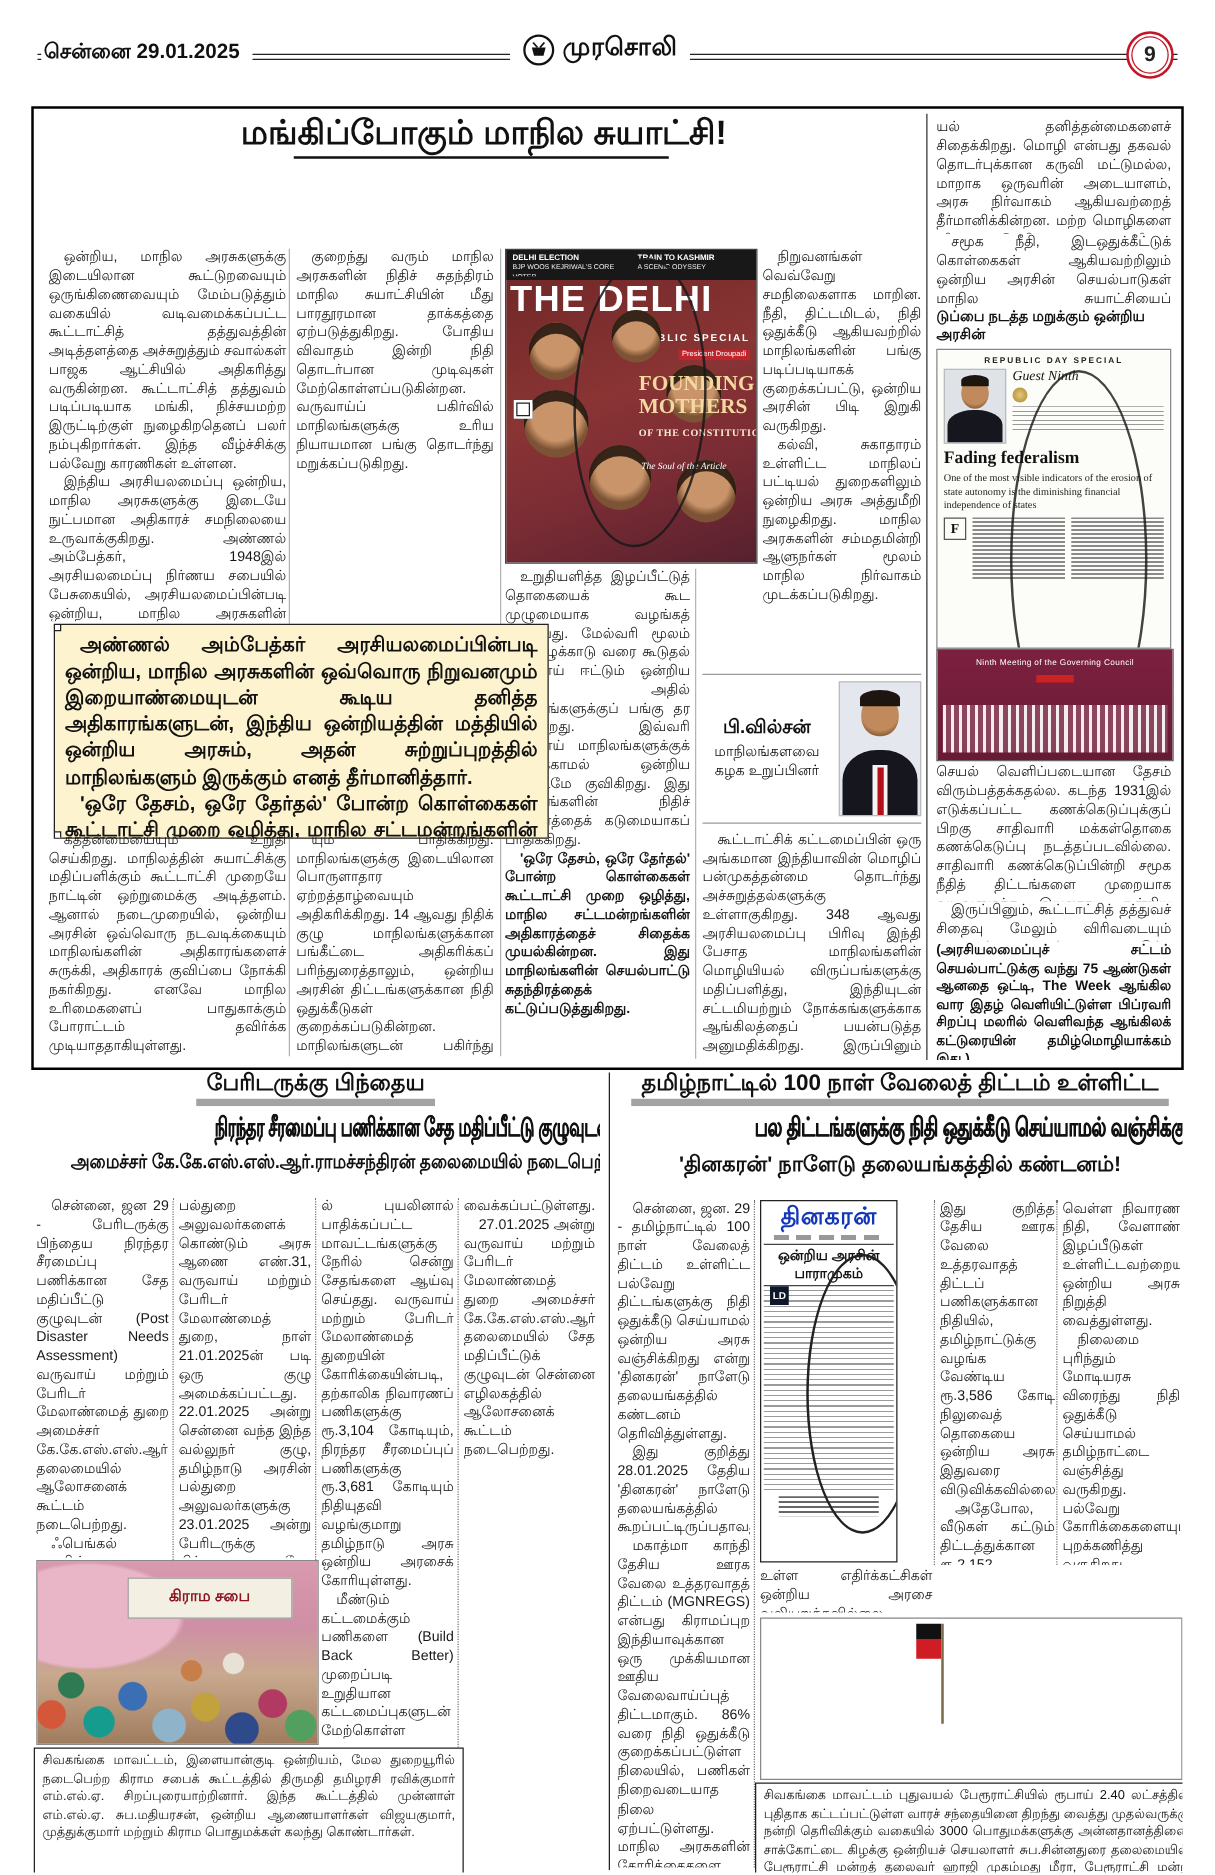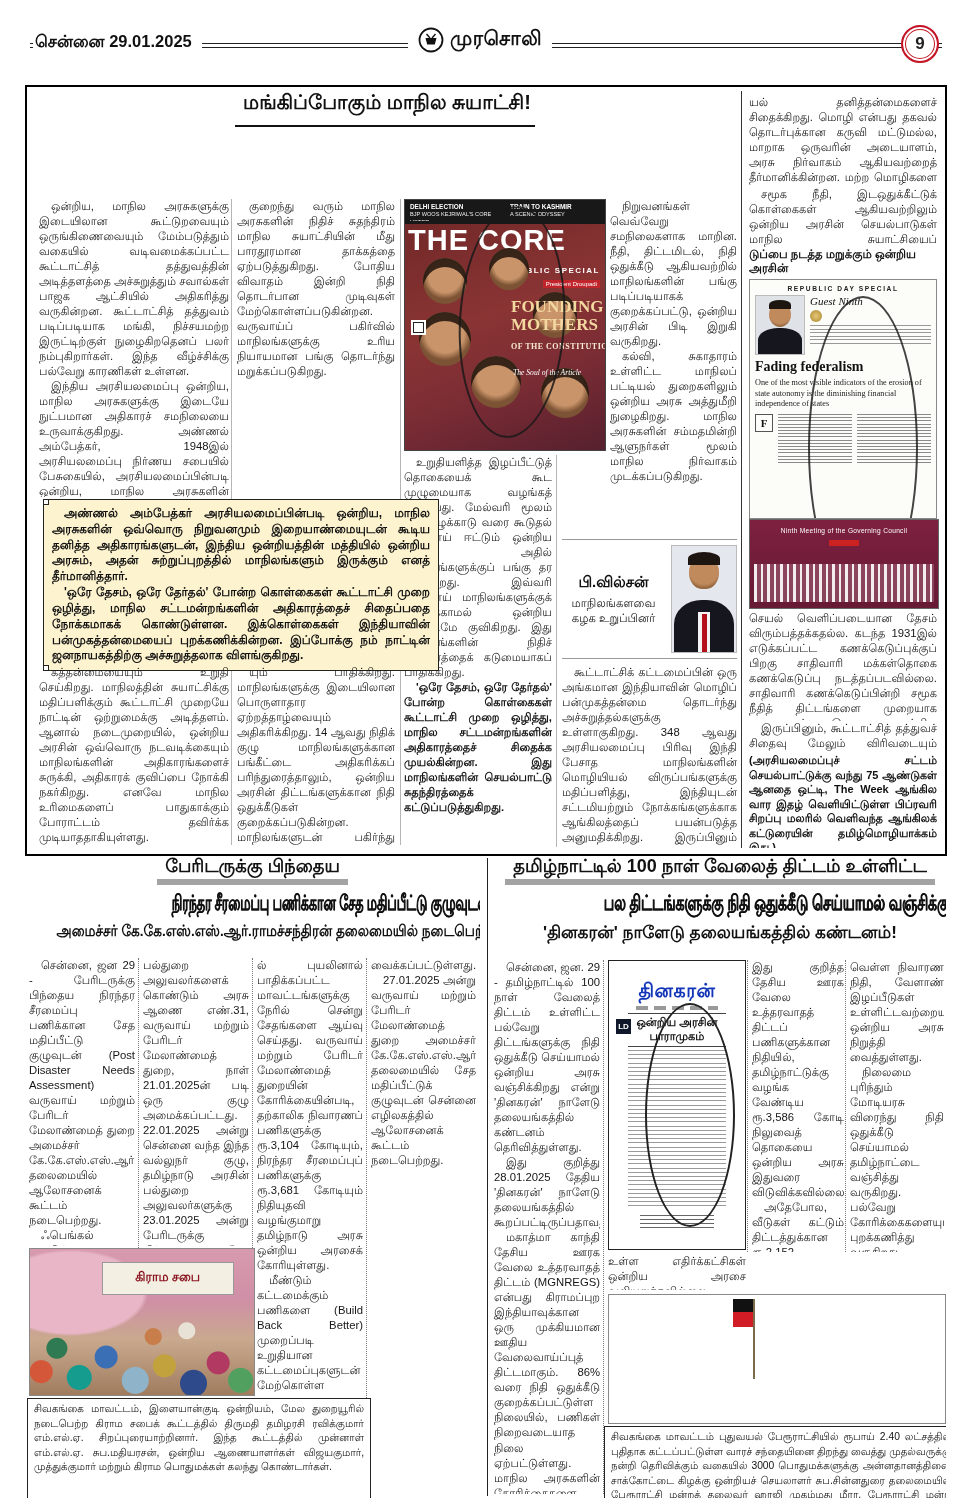--- a/index.html
+++ b/index.html
@@ -17,21 +17,21 @@
   .hdr-date{left:33px;top:32px;background:#fff;padding:0 10px 0 2px;font-size:16.5px;font-weight:bold}
   .hdr-logo{left:408px;top:27px;background:#fff;padding:0 10px;display:flex;gap:6px}
   .hdr-title{font-size:20px;font-weight:bold;letter-spacing:.5px}
   .pgnum{left:901px;top:25px;width:34px;height:34px;border:2.5px solid #c41425;border-radius:50%;
          background:#fff;display:flex;align-items:center;justify-content:center;
          font-size:17px;font-weight:bold;color:#222;box-shadow:inset 0 0 0 2px #fff,inset 0 0 0 3px #c41425}
 
   
   .leadbox{left:25px;top:85px;width:918px;height:767px;border:2.5px solid #000;background:#fff}
   .leadbox>.abs{}
-  .kick{font-weight:800;font-size:20px;text-align:right}
+  .kick{font-weight:800;font-size:27px;text-align:right}
   .lead-kick{left:8px;top:4px;width:704px}
   .lead-kick-rule{left:208px;top:38px;width:300px;height:2px;background:#111}
   .banner{left:8px;top:46px;width:702px;height:56px;background:#ececec;border:1.3px solid #555;
           display:flex;align-items:center;justify-content:center;overflow:hidden}
   .banner::before,.banner::after{content:"";position:absolute;left:-5px;width:9px;height:9px;background:#fff;border:1.5px solid #444}
   .banner::before{top:-5px}.banner::after{bottom:-5px}
   .banner .fit{font-size:24px;font-weight:900;letter-spacing:-.3px;text-shadow:.8px 0 #111}
 
   .colA1{left:12px;top:112px;width:190px;height:298px}
   .colB1{left:210px;top:112px;width:158px;height:298px}
@@ -41,21 +41,21 @@
   .colB2{left:210px;top:578px;width:158px;height:180px}
   .colD2{left:535px;top:578px;width:175px;height:180px}
   .sep{border-left:1px solid #b5b5b5}
   .sepAB{left:204px;top:112px;height:646px}
   .sepBC{left:373px;top:112px;height:646px}
   .sepCD{left:529px;top:368px;height:392px}
   .raildiv{left:714px;top:4px;height:757px;border-left:1.6px solid #333}
 
   
   .quote{left:16px;top:412px;width:378px;height:158px;background:#fdf3cf;border:1.6px solid #222;
-         padding:6px 8px;font-size:12px;line-height:1.32;font-weight:700;text-align:justify;overflow:hidden}
+         padding:6px 8px;font-size:16px;line-height:1.32;font-weight:700;text-align:justify;overflow:hidden}
   .quote::before,.quote::after{content:"";position:absolute;left:-5px;width:8px;height:8px;background:#fff;border:1.5px solid #222}
   .quote::before{top:-5px}.quote::after{bottom:-5px}
   .quote p{margin:0;text-indent:12px}
 
   
   .byline{left:535px;top:452px;width:175px;height:118px;border-top:1px solid #999;border-bottom:1px solid #999;
           display:flex;align-items:center;gap:6px;background:#fff}
   .by-name{font-size:15px;font-weight:800}
   .by-role{font-size:11.5px;margin-top:3px;line-height:1.3}
   .wphoto{position:relative;width:64px;height:106px;background:#e4e8ee;border:1px solid #bbb;overflow:hidden;flex:none}
@@ -149,27 +149,27 @@
 
   .s3c1{left:0;top:104px;width:106px;height:534px}
   .s3c3{left:258px;top:104px;width:92px;height:292px}
   .s3c4{left:356px;top:104px;width:94px;height:292px}
   .s3c2b{left:114px;top:398px;width:138px;height:36px}
   .s3d1{left:109px;top:104px;height:534px}
   .s3d2{left:253px;top:104px;height:292px}
   .s3d3{left:351px;top:104px;height:292px}
 
   
-  .dina{left:114px;top:104px;width:138px;height:290px;background:#fff;border:1.6px solid #222;
-        padding:19px;box-sizing:border-box;overflow:hidden}
+  .dina{left:114px;top:104px;width:110px;height:290px;background:#fff;border:1.6px solid #222;
+        padding:2px;box-sizing:border-box;overflow:hidden}
   .dina-mast{color:#1336b8;font-size:19px;font-weight:800;text-align:center;letter-spacing:.5px}
   .dina-date{height:4px;margin:2px 8px;background:repeating-linear-gradient(90deg,#999 0 12px,transparent 12px 18px)}
   .dina-head{font-size:11.3px;font-weight:bold;text-align:center;border-top:1.2px solid #444;
              border-bottom:1.2px solid #444;padding:2px 0;margin:3px 0}
-  .dina-dc{position:absolute;left:7px;top:58px;width:15px;height:15px;background:#0f172a;color:#fff;
+  .dina-dc{position:absolute;left:7px;top:68px;width:15px;height:15px;background:#0f172a;color:#fff;
            font-size:8px;font-weight:bold;display:flex;align-items:center;justify-content:center}
   .dina-body{margin-top:2px;height:160px;background:repeating-linear-gradient(#9a9a9a 0 1px,transparent 1px 4.2px)}
   .dina-foot{margin:5px 12px 0;height:16px;background:repeating-linear-gradient(#666 0 1.2px,transparent 1.2px 4px)}
   .dina-ellipse{position:absolute;left:36px;top:42px;width:86px;height:220px;border:2px solid #222;border-radius:50%}
 
   
   .ps2{left:4px;top:392px;width:224px;height:146px;border:1px solid #888;overflow:hidden;background:
     radial-gradient(circle at 12% 68%,#2f7a52 0 10px,transparent 11px),
     radial-gradient(circle at 5% 84%,#d4573a 0 11px,transparent 12px),
     radial-gradient(circle at 22% 88%,#169b8f 0 12px,transparent 13px),
@@ -233,21 +233,21 @@
   </div>
   <div class="abs tx colB1">
     <p>குறைந்து வரும் மாநில அரசுகளின் நிதிச் சுதந்திரம் மாநில சுயாட்சியின் மீது பாரதூரமான தாக்கத்தை ஏற்படுத்துகிறது. போதிய விவாதம் இன்றி நிதி தொடர்பான முடிவுகள் மேற்கொள்ளப்படுகின்றன. வருவாய்ப் பகிர்வில் மாநிலங்களுக்கு உரிய நியாயமான பங்கு தொடர்ந்து மறுக்கப்படுகிறது.</p>
   </div>
 
   <div class="abs cover">
     <div class="cover-strip">
       <div class="cs-cell"><b>DELHI ELECTION</b><span>BJP WOOS KEJRIWAL'S CORE VOTER</span></div>
       <div class="cs-cell"><b>TRAIN TO KASHMIR</b><span>A SCENIC ODYSSEY</span></div>
     </div>
-    <div class="cover-mast">THE CORE</div>
+    <div class="cover-mast">THE DELHI</div>
     <div class="cover-tag">REPUBLIC SPECIAL</div>
     <div class="cover-tag2">President Droupadi</div>
     <div class="face" style="left:18px;top:58px;width:44px;height:46px"></div>
     <div class="face" style="left:84px;top:48px;width:40px;height:42px"></div>
     <div class="face" style="left:128px;top:92px;width:44px;height:46px"></div>
     <div class="face" style="left:14px;top:112px;width:52px;height:54px"></div>
     <div class="face" style="left:66px;top:156px;width:50px;height:52px"></div>
     <div class="face" style="left:136px;top:168px;width:48px;height:50px"></div>
     <div class="cover-t">
       <span>FOUNDING</span><br>

